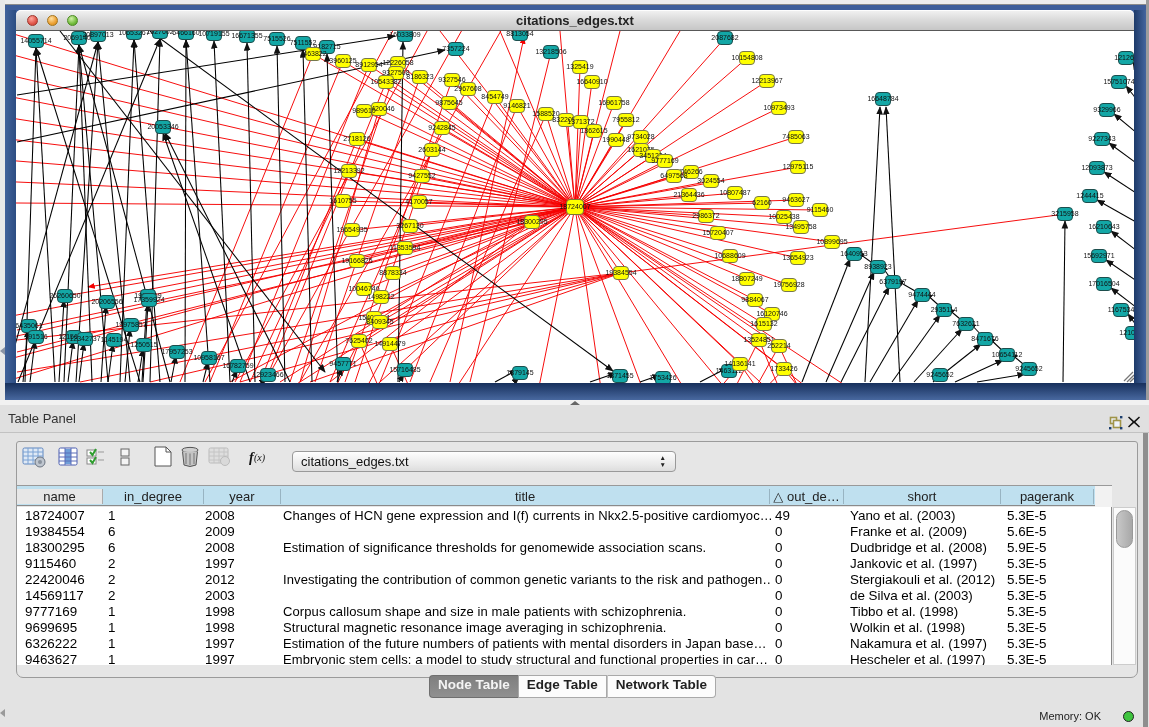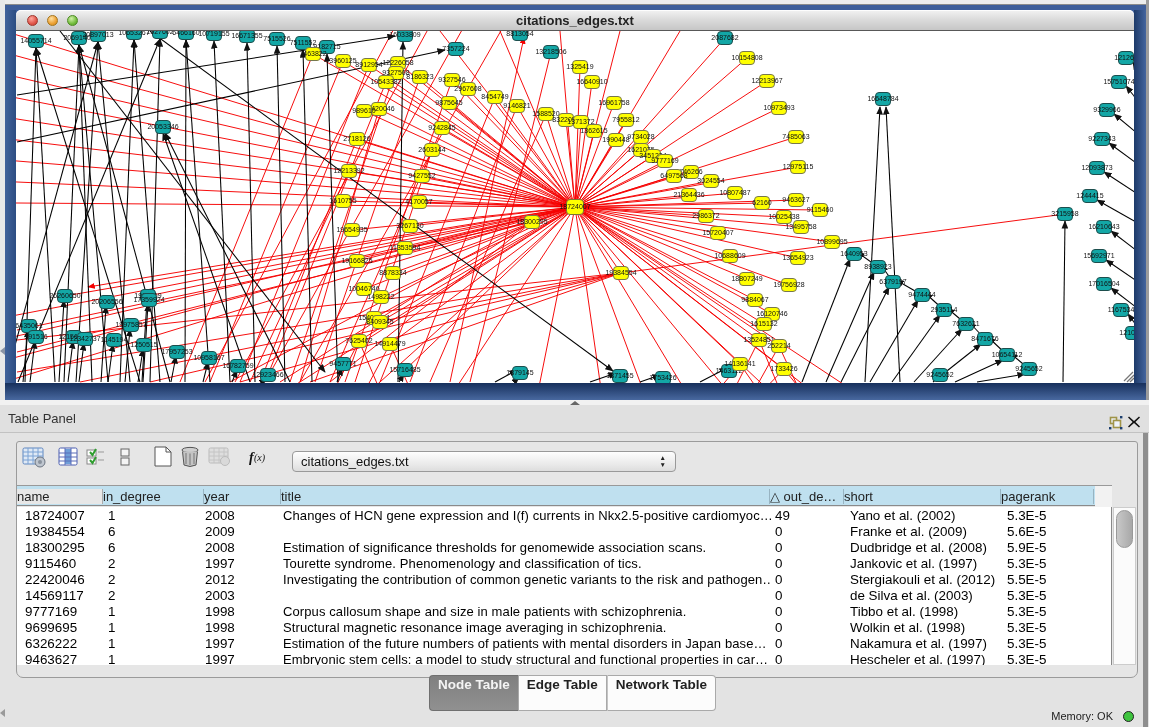--- a/index.html
+++ b/index.html
@@ -26,35 +26,35 @@
  border-bottom:1px solid #c2c2c2}
 #tp-title span{position:absolute;left:8px;top:6px;font-size:13px;color:#333}
 #panelbox{position:absolute;left:16px;top:41px;width:1122px;height:237px;
  border:1px solid #9b9b9b;border-radius:3px 3px 7px 7px;background:#e6e6e6}
 #dropdown{position:absolute;left:275px;top:9px;width:384px;height:21px;border:1px solid #999;
  border-radius:4px;background:linear-gradient(#fefefe,#e8e8e8 70%,#ddd);
  font-size:13px;color:#111;padding:2px 0 0 8px}
 #dropdown .arr{position:absolute;right:9px;top:3px;font-size:6.5px;color:#222;line-height:6.5px;letter-spacing:0}
 #thead{position:absolute;left:0px;top:43px;width:1095px;height:21px;background:#bfe0ef;
  border-top:1px solid #999;border-bottom:1px solid #8a8a8a}
-#thead .h{position:absolute;top:3px;height:15px;font-size:13px;color:#222;
+#thead .h{position:absolute;top:3px;height:15px;font-size:13px;color:#222;text-align:center;
  border-right:1px solid #98b4c2}
 #thead .first{background:#e7e7e7;border-right:1px solid #aaa}
 #tbody{position:absolute;left:0px;top:65px;width:1095px;height:158px;background:#fff;border-right:1px solid #888;overflow:hidden}
 .row{position:absolute;left:0;width:1095px;height:16px}
 .c{position:absolute;top:1px;font-size:13.4px;color:#000;white-space:nowrap;overflow:hidden}
 #vscroll{position:absolute;left:1096px;top:65px;width:23px;height:158px;background:#fbfbfb;border:1px solid #ccc}
 #vthumb{position:absolute;left:2px;top:2px;width:17px;height:38px;border-radius:9px;
  background:linear-gradient(90deg,#c8c8c8,#a8a8a8);border:1px solid #999}
 #tabs{position:absolute;left:429px;top:275px;height:19px;font-size:13.5px;font-weight:bold}
-#tabs .seg{float:left;height:36px;padding:1px 8px 0;border:1px solid #a9a9a9;background:#fcfcfc;color:#222}
+#tabs .seg{float:left;height:23px;padding:1px 8px 0;border:1px solid #a9a9a9;background:#fcfcfc;color:#222}
 #tabs .sel{background:linear-gradient(#7f7f7f,#909090);color:#f4f4f4;border-color:#6f6f6f}
 #tabs .s1{border-radius:4px 0 0 4px;border-right:none}
 #tabs .s3{border-radius:0 4px 4px 0;border-left:1px solid #c4c4c4}
-#status{position:absolute;right:36px;bottom:5px;font-size:11px;color:#222}
+#status{position:absolute;right:48px;bottom:5px;font-size:11px;color:#222}
 #memdot{position:absolute;right:15px;bottom:5px;width:11px;height:11px;border-radius:50%;
  background:#3ec43e;border:1.5px solid #222}
 .ticon{position:absolute;top:7px}
 </style></head><body>
 <div id="desktop">
  <div class="botgrad"></div>
     <div class="rshad"></div>
     <div class="lshad"></div>
  <div class="topline"></div>
     <div class="lgray"></div>
@@ -631,21 +631,21 @@
     <div class="h" style="left:984px;width:93px">pagerank</div>
     <div style="position:absolute;left:1078px;top:0;width:17px;height:21px;background:#f2f2f2"></div>
   </div>
   <div id="tbody">
         <div class="row" style="top:0px">
           <div class="c" style="left:8px">18724007</div>
           <div class="c" style="left:91px">1</div>
           <div class="c" style="left:188px">2008</div>
           <div class="c" style="left:266px;width:489px;font-size:13px;letter-spacing:0.1px">Changes of HCN gene expression and I(f) currents in Nkx2.5‑positive cardiomyoc…</div>
           <div class="c" style="left:758px">49</div>
-          <div class="c" style="left:833px;width:160px">Yano et al. (2002)</div>
+          <div class="c" style="left:833px;width:160px">Yano et al. (2003)</div>
           <div class="c" style="left:990px">5.3E-5</div>
         </div>
 <div class="row" style="top:16px">
           <div class="c" style="left:8px">19384554</div>
           <div class="c" style="left:91px">6</div>
           <div class="c" style="left:188px">2009</div>
           <div class="c" style="left:758px">0</div>
           <div class="c" style="left:833px;width:160px">Franke et al. (2009)</div>
           <div class="c" style="left:990px">5.6E-5</div>
         </div>
@@ -655,21 +655,20 @@
           <div class="c" style="left:188px">2008</div>
           <div class="c" style="left:266px;width:489px;font-size:13px;letter-spacing:0.1px">Estimation of significance thresholds for genomewide association scans.</div>
           <div class="c" style="left:758px">0</div>
           <div class="c" style="left:833px;width:160px">Dudbridge et al. (2008)</div>
           <div class="c" style="left:990px">5.9E-5</div>
         </div>
 <div class="row" style="top:48px">
           <div class="c" style="left:8px">9115460</div>
           <div class="c" style="left:91px">2</div>
           <div class="c" style="left:188px">1997</div>
-          <div class="c" style="left:266px;width:489px;font-size:13px;letter-spacing:0.1px">Tourette syndrome. Phenomenology and classification of tics.</div>
           <div class="c" style="left:758px">0</div>
           <div class="c" style="left:833px;width:160px">Jankovic et al. (1997)</div>
           <div class="c" style="left:990px">5.3E-5</div>
         </div>
 <div class="row" style="top:64px">
           <div class="c" style="left:8px">22420046</div>
           <div class="c" style="left:91px">2</div>
           <div class="c" style="left:188px">2012</div>
           <div class="c" style="left:266px;width:489px;font-size:13px;letter-spacing:0.1px">Investigating the contribution of common genetic variants to the risk and pathogen…</div>
           <div class="c" style="left:758px">0</div>

